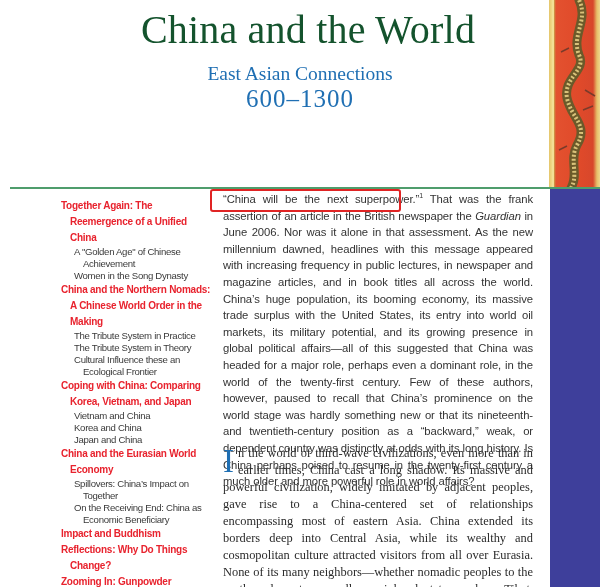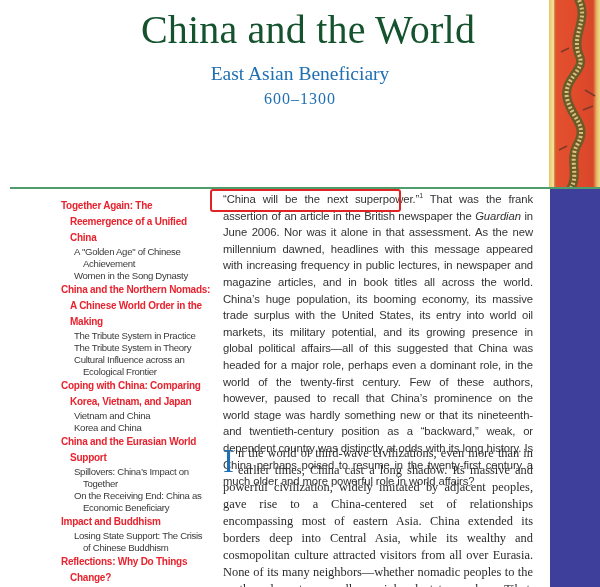--- a/index.html
+++ b/index.html
@@ -19,21 +19,21 @@
       margin-left: 8px;
     }
     .chapter-subtitle {
       position: absolute; left: 0; width: 600px; top: 62px;
       text-align: center; color: #1f6fb3;
       font-family: "Liberation Serif", serif; font-size: 19.5px; line-height: 24px;
     }
     .chapter-dates {
       position: absolute; left: 0; width: 600px; top: 87px;
       text-align: center; color: #1f6fb3;
-      font-family: "Liberation Serif", serif; font-size: 16px; line-height: 24px;
+      font-family: "Liberation Serif", serif; font-size: 25px; line-height: 24px;
       letter-spacing: 1px;
     }
 
     
     .dragon-strip {
       position: absolute; left: 549px; top: 0; width: 51px; height: 188px;
       background:
         linear-gradient(90deg, #e4c56a 0px, #f1d98a 3px, #c9a24b 5px, #e3512f 7px, #e04a2a 30px, #d8472b 44px, #e6c06a 48px, #f0d68c 51px);
       overflow: hidden;
     }
@@ -87,21 +87,21 @@
       border: 2px solid #e02424; border-radius: 3px; box-sizing: border-box;
       pointer-events: none;
     }
   </style>
 </head>
 <body>
 
 <div class="page">
 
   <div class="chapter-title">China and the World</div>
-  <div class="chapter-subtitle">East Asian Beneficiary</div>
+  <div class="chapter-subtitle">East Asian Connections</div>
   <div class="chapter-dates">600–1300</div>
 
   <div class="dragon-strip">
     <svg width="51" height="188" viewBox="0 0 51 188">
       <path d="M30 0 C 40 20, 22 35, 30 55 C 38 70, 14 78, 18 98 C 22 118, 40 125, 28 145 C 20 160, 30 175, 22 188" stroke="#6b5a2a" stroke-width="9" fill="none" stroke-linecap="round"></path>
       <path d="M30 0 C 40 20, 22 35, 30 55 C 38 70, 14 78, 18 98 C 22 118, 40 125, 28 145 C 20 160, 30 175, 22 188" stroke="#d9c27a" stroke-width="4" fill="none" stroke-dasharray="2 2"></path>
       <path d="M12 52 L 20 48 M 36 90 L 46 96 M 10 150 L 18 146 M 34 110 L 44 106" stroke="#7a3b2a" stroke-width="1.5"></path>
       <rect x="3" y="0" width="2" height="188" fill="#f3df94"></rect>
     </svg>
   </div>
@@ -109,29 +109,29 @@
   <div class="green-rule"></div>
   <div class="blue-block"></div>
 
   <nav class="toc" id="toc">
       <div class="toc-heading">Together Again: The Reemergence of a Unified China</div>
       <div class="toc-sub">A "Golden Age" of Chinese Achievement</div>
       <div class="toc-sub">Women in the Song Dynasty</div>
       <div class="toc-heading">China and the Northern Nomads: A Chinese World Order in the Making</div>
       <div class="toc-sub">The Tribute System in Practice</div>
       <div class="toc-sub">The Tribute System in Theory</div>
-      <div class="toc-sub">Cultural Influence across an Ecological Frontier</div>
+      <div class="toc-sub">Cultural Influence these an Ecological Frontier</div>
       <div class="toc-heading">Coping with China: Comparing Korea, Vietnam, and Japan</div>
       <div class="toc-sub">Vietnam and China</div>
       <div class="toc-sub">Korea and China</div>
-      <div class="toc-heading">China and the Eurasian World Support</div>
+      <div class="toc-sub">Japan and China</div>
+      <div class="toc-heading">China and the Eurasian World Economy</div>
       <div class="toc-sub">Spillovers: China’s Impact on Together</div>
       <div class="toc-sub">On the Receiving End: China as Economic Beneficiary</div>
       <div class="toc-heading">Impact and Buddhism</div>
-      <div class="toc-sub">Losing State Support: The Crisis of Chinese Buddhism</div>
       <div class="toc-heading">Reflections: Why Do Things Change?</div>
       <div class="toc-heading">Zooming In: Gunpowder</div>
       <div class="toc-heading">Zooming In: Izumi Shikibu, Japanese Poet and Lover</div>
     </nav>
 
   <div class="body-col">
     <p class="intro"><span>“China will be the next superpower.”</span><sup>1</sup><span> That was the frank assertion of an article in the British newspaper the </span><i>Guardian</i><span> in June 2006. Nor was it alone in that assessment. As the new millennium dawned, headlines with this message appeared with increasing frequency in public lectures, in newspaper and magazine articles, and in book titles all across the world. China’s huge population, its booming economy, its massive trade surplus with the United States, its entry into world oil markets, its military potential, and its growing presence in global political affairs—all of this suggested that China was headed for a major role, perhaps even a dominant role, in the world of the twenty-first century. Few of these authors, however, paused to recall that China’s prominence on the world stage was hardly something new or that its nineteenth- and twentieth-century position as a “backward,” weak, or dependent country was distinctly at odds with its long history. Is China perhaps poised to resume in the twenty-first century a much older and more powerful role in world affairs?</span></p>
   </div>
 
   <p class="main-para"><span class="drop-cap">I</span><span>n the world of third-wave civilizations, even more than in earlier times, China cast a long shadow. Its massive and powerful civilization, widely imitated by adjacent peoples, gave rise to a China-centered set of relationships encompassing most of eastern Asia. China extended its borders deep into Central Asia, while its wealthy and cosmopolitan culture attracted visitors from all over Eurasia. None of its many neighbors—whether nomadic peoples to the north and west or smaller peripheral states such as Tibet, Korea, Japan, and Vietnam—could escape its gravitational pull. All of them</span></p>

